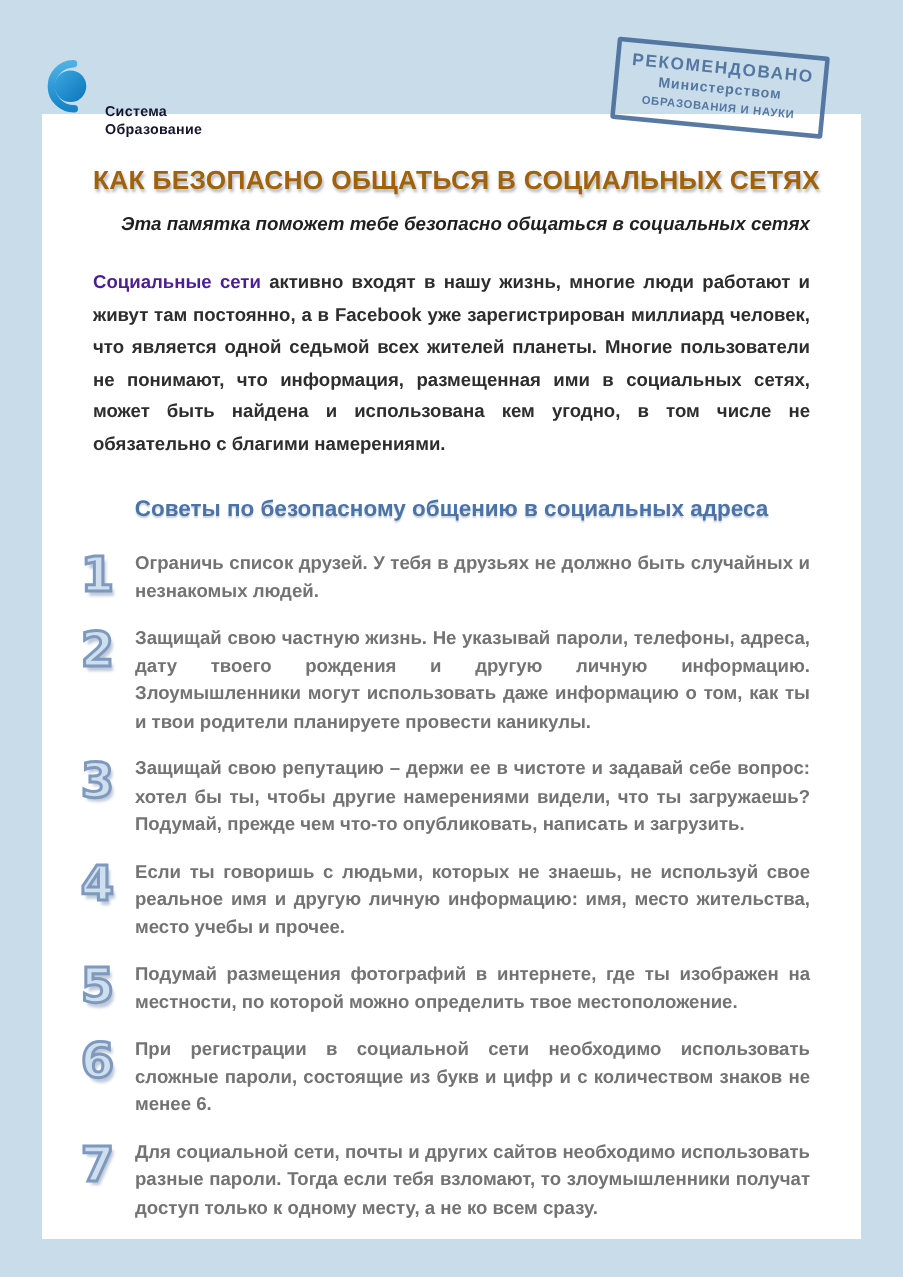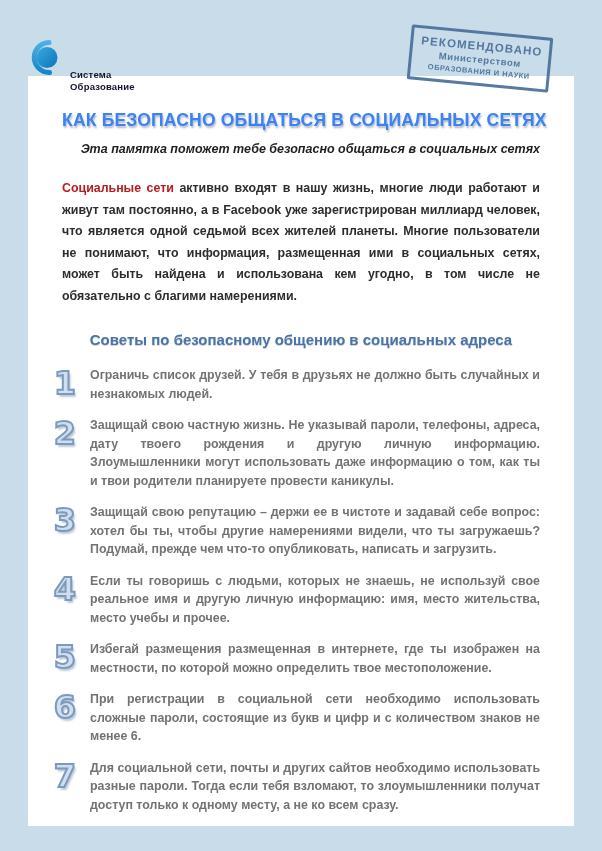--- a/index.html
+++ b/index.html
@@ -21,33 +21,33 @@
   .stamp-l1{font-size:11.5px;font-weight:bold;letter-spacing:1.1px;white-space:nowrap;}
   .stamp-l2{font-size:9.5px;font-weight:bold;letter-spacing:.6px;margin-top:2px;}
   .stamp-l3{font-size:7.5px;font-weight:bold;letter-spacing:.5px;margin-top:2px;white-space:nowrap;}
   
   .card{
     position:absolute;left:28px;top:76px;width:546px;height:750px;
     background:#ffffff;box-sizing:border-box;
     padding:34px 34px 0 34px;overflow:hidden;z-index:1;
   }
   .title{
-    text-align:right;color:#3b82f6;font-weight:bold;font-size:17.5px;
+    text-align:right;color:#a16207;font-weight:bold;font-size:17.5px;
     letter-spacing:.2px;white-space:nowrap;
     text-shadow:1px 2px 2px rgba(45,65,95,.38);
   }
   .subtitle{
     text-align:right;font-style:italic;font-weight:bold;font-size:12.5px;
     color:#1f1f1f;margin-top:11px;
   }
   .intro{
     margin-top:22px;font-size:12.4px;font-weight:bold;color:#2d2d2d;
     line-height:21.5px;text-align:justify;
   }
-  .intro-lead{color:#b91c1c;}
+  .intro-lead{color:#4c1d95;}
   .tips-heading{
     margin-top:24px;text-align:center;color:#4a73a8;font-weight:bold;font-size:15px;
     text-shadow:0 1px 1px rgba(45,65,95,.25);
   }
   .tips{margin-top:17px;margin-left:-14px;}
   .tip{display:flex;gap:8px;margin-bottom:12px;align-items:flex-start;}
   .tip-num{
     flex:0 0 34px;text-align:center;
     font-family:"DejaVu Sans", sans-serif;
     font-size:32px;line-height:36px;font-weight:bold;
@@ -117,21 +117,21 @@
       <div class="tip-text">Защищай свою репутацию – держи ее в чистоте и задавай себе вопрос: хотел бы ты, чтобы другие намерениями видели, что ты загружаешь? Подумай, прежде чем что-то опубликовать, написать и загрузить.</div>
     </div>
 
     <div class="tip">
       <div class="tip-num">4</div>
       <div class="tip-text">Если ты говоришь с людьми, которых не знаешь, не используй свое реальное имя и другую личную информацию: имя, место жительства, место учебы и прочее.</div>
     </div>
 
     <div class="tip">
       <div class="tip-num">5</div>
-      <div class="tip-text">Избегай размещения размещенная в интернете, где ты изображен на местности, по которой можно определить твое местоположение.</div>
+      <div class="tip-text">Подумай размещения фотографий в интернете, где ты изображен на местности, по которой можно определить твое местоположение.</div>
     </div>
 
     <div class="tip">
       <div class="tip-num">6</div>
       <div class="tip-text">При регистрации в социальной сети необходимо использовать сложные пароли, состоящие из букв и цифр и с количеством знаков не менее 6.</div>
     </div>
 
     <div class="tip">
       <div class="tip-num">7</div>
       <div class="tip-text">Для социальной сети, почты и других сайтов необходимо использовать разные пароли. Тогда если тебя взломают, то злоумышленники получат доступ только к одному месту, а не ко всем сразу.</div>

